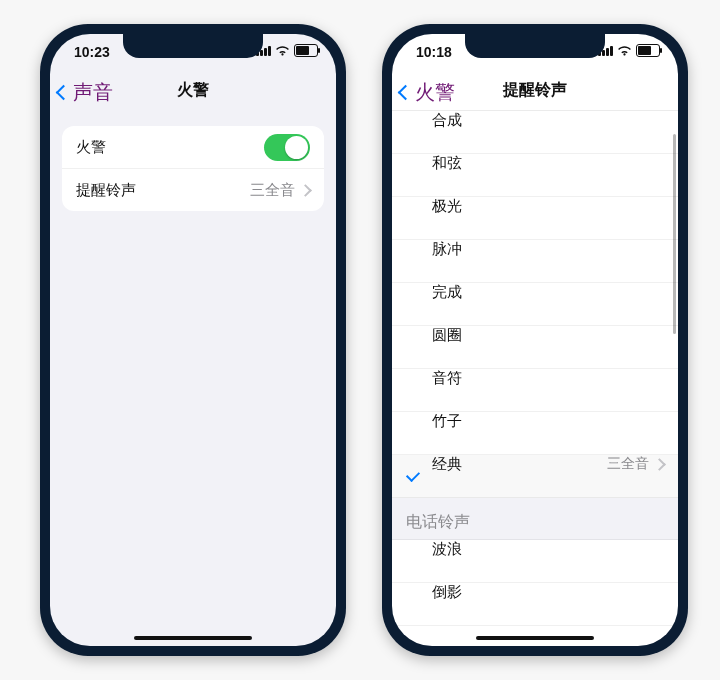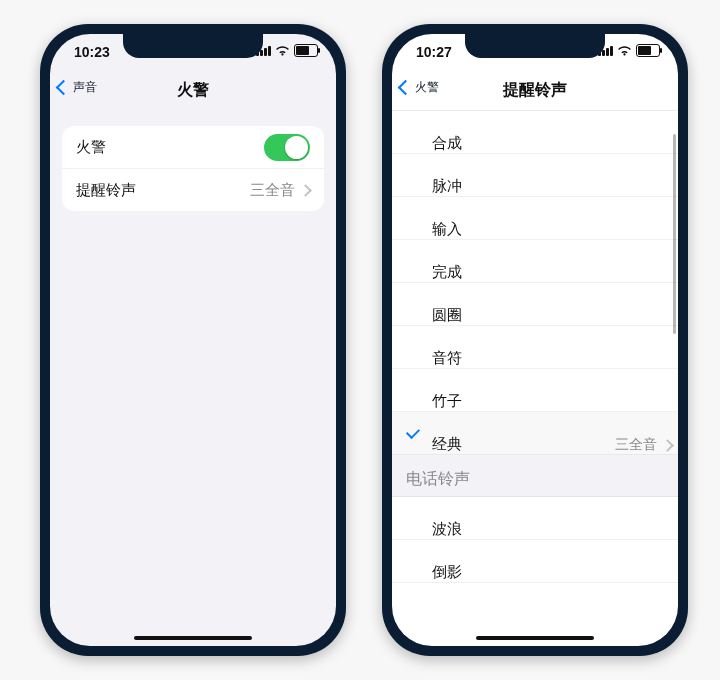--- a/index.html
+++ b/index.html
@@ -18,34 +18,34 @@
   .sig i{display:block;width:3px;background:#111;border-radius:1px;}
   .sig i:nth-child(1){height:4px;}
   .sig i:nth-child(2){height:6px;}
   .sig i:nth-child(3){height:8px;}
   .sig i:nth-child(4){height:10px;}
   .batt{position:relative;width:22px;height:11px;border:1px solid #111;border-radius:3px;}
   .batt:after{content:"";position:absolute;right:-3px;top:3px;width:2px;height:5px;background:#111;border-radius:1px;}
   .batt i{position:absolute;left:1px;top:1px;bottom:1px;width:60%;background:#111;border-radius:1px;}
   
   .nav{position:relative;height:40px;}
-  .nav-back{position:absolute;left:8px;top:9px;display:flex;align-items:center;color:#0f172a;font-size:12px;}
+  .nav-back{position:absolute;left:8px;top:9px;display:flex;align-items:center;color:#701a75;font-size:20px;}
   .nav-back .chev{width:9px;height:9px;border-left:2px solid #007aff;border-bottom:2px solid #007aff;transform:rotate(45deg);margin-right:4px;}
   .nav-title{position:absolute;left:0;right:0;top:10px;text-align:center;font-size:16px;font-weight:600;color:#111;}
   
   .group{margin:16px 12px 0;background:#fff;border-radius:12px;overflow:hidden;}
   .row{position:relative;height:42px;display:flex;align-items:center;padding:0 14px;font-size:15px;color:#111;}
   .row+.row{border-top:1px solid rgba(0,0,0,.06);}
   .row .value{margin-left:auto;color:#8a8a8e;display:flex;align-items:center;gap:6px;}
   .chev-r{width:7px;height:7px;border-top:2px solid #c3c3c7;border-right:2px solid #c3c3c7;transform:rotate(45deg);}
   .switch{margin-left:auto;width:46px;height:27px;border-radius:14px;background:#34c759;position:relative;}
   .switch:after{content:"";position:absolute;right:2px;top:2px;width:23px;height:23px;border-radius:50%;background:#fff;box-shadow:0 1px 2px rgba(0,0,0,.25);}
   
   .list{position:relative;}
-  .cell{position:relative;height:42px;display:flex;align-items:flex-end;font-size:15px;color:#111;padding:0 6px 0 40px;border-bottom:1px solid rgba(0,0,0,.06);}
+  .cell{position:relative;height:42px;display:flex;align-items:flex-start;font-size:15px;color:#111;padding:0 14px 0 40px;border-bottom:1px solid rgba(0,0,0,.06);}
   .cell.selected{background:#f8f8f8;}
   .check{position:absolute;left:15px;top:16px;width:10px;height:6px;border-left:2px solid #007aff;border-bottom:2px solid #007aff;transform:rotate(-45deg);}
   .cell .trail{margin-left:auto;color:#8a8a8e;display:flex;align-items:center;gap:6px;font-size:14px;}
   .section-head{padding:14px 14px 6px;font-size:16px;color:#8a8a8e;background:#f2f2f7;border-bottom:1px solid rgba(0,0,0,.06);}
   .home-ind{position:absolute;bottom:6px;left:50%;transform:translateX(-50%);width:118px;height:4px;border-radius:3px;background:#111;}
   .scroll-ind{position:absolute;right:2px;top:100px;width:3px;height:200px;border-radius:2px;background:rgba(0,0,0,.28);}
 </style>
 </head>
 <body>
 
@@ -92,21 +92,21 @@
         </div>
       </div>
       <div class="home-ind"></div>
     </div>
   </div>
 
   <div class="phone right">
     <div class="screen bg-white">
       <div class="notch"></div>
       <div class="statusbar">
-        <span class="sb-time">10:27</span>
+        <span class="sb-time">10:18</span>
         <span class="sb-icons">
           <span class="sig">
               <i></i>
               <i></i>
               <i></i>
               <i></i>
             </span>
           <svg width="15" height="11" viewBox="0 0 15 11">
               <path d="M7.5 10.5c.6 0 1.1-.5 1.1-1.1 0-.6-.5-1.1-1.1-1.1s-1.1.5-1.1 1.1c0 .6.5 1.1 1.1 1.1zm-3.2-3.2l1 1c1.2-1.2 3.2-1.2 4.4 0l1-1c-1.8-1.8-4.6-1.8-6.4 0zM1.1 4.1l1 1c3-3 7.8-3 10.8 0l1-1C10.1.3 4.9.3 1.1 4.1z" fill="#111"></path>
             </svg>
@@ -121,24 +121,27 @@
           <span>火警</span>
         </div>
         <div class="nav-title">提醒铃声</div>
       </div>
       <div class="list">
         <div id="tones-container">
             <div class="cell">
               <span>合成</span>
             </div>
             <div class="cell">
-              <span>脉冲</span>
+              <span>和弦</span>
             </div>
             <div class="cell">
-              <span>输入</span>
+              <span>极光</span>
+            </div>
+            <div class="cell">
+              <span>脉冲</span>
             </div>
             <div class="cell">
               <span>完成</span>
             </div>
             <div class="cell">
               <span>圆圈</span>
             </div>
             <div class="cell">
               <span>音符</span>
             </div>

